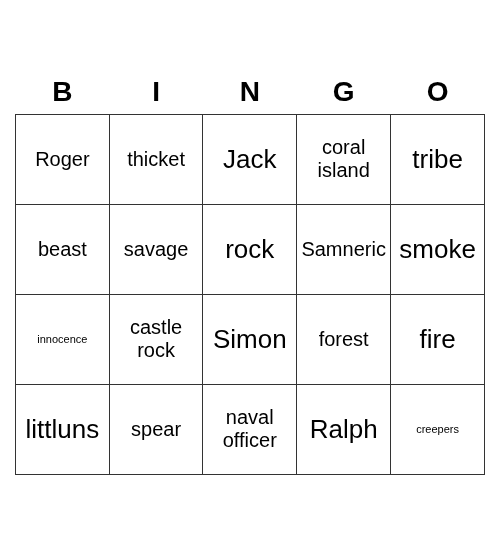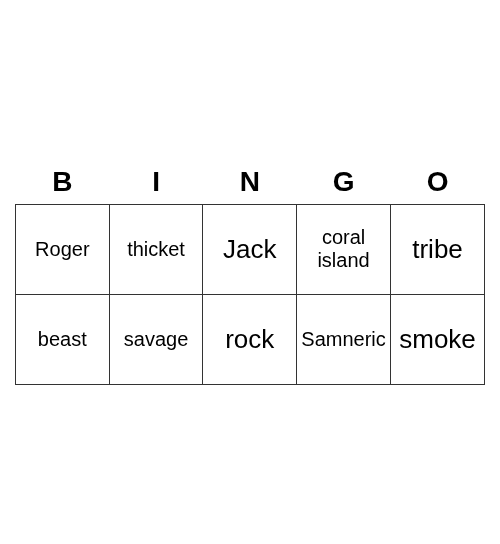--- a/index.html
+++ b/index.html
@@ -114,14 +114,48 @@
         <td>
           <span class="cell-text size-large">rock</span>
         </td>
         <td>
           <span class="cell-text size-small">Samneric</span>
         </td>
         <td>
           <span class="cell-text size-large">smoke</span>
         </td>
       </tr>
+      <tr>
+        <td>
+          <span class="cell-text size-xsmall">innocence</span>
+        </td>
+        <td>
+          <span class="cell-text size-medium">castle rock</span>
+        </td>
+        <td>
+          <span class="cell-text size-large">Simon</span>
+        </td>
+        <td>
+          <span class="cell-text size-medium">forest</span>
+        </td>
+        <td>
+          <span class="cell-text size-large">fire</span>
+        </td>
+      </tr>
+      <tr>
+        <td>
+          <span class="cell-text size-large">littluns</span>
+        </td>
+        <td>
+          <span class="cell-text size-medium">spear</span>
+        </td>
+        <td>
+          <span class="cell-text size-medium">naval officer</span>
+        </td>
+        <td>
+          <span class="cell-text size-large">Ralph</span>
+        </td>
+        <td>
+          <span class="cell-text size-xsmall">creepers</span>
+        </td>
+      </tr>
     </tbody>
 </table>
 
 </body></html>

